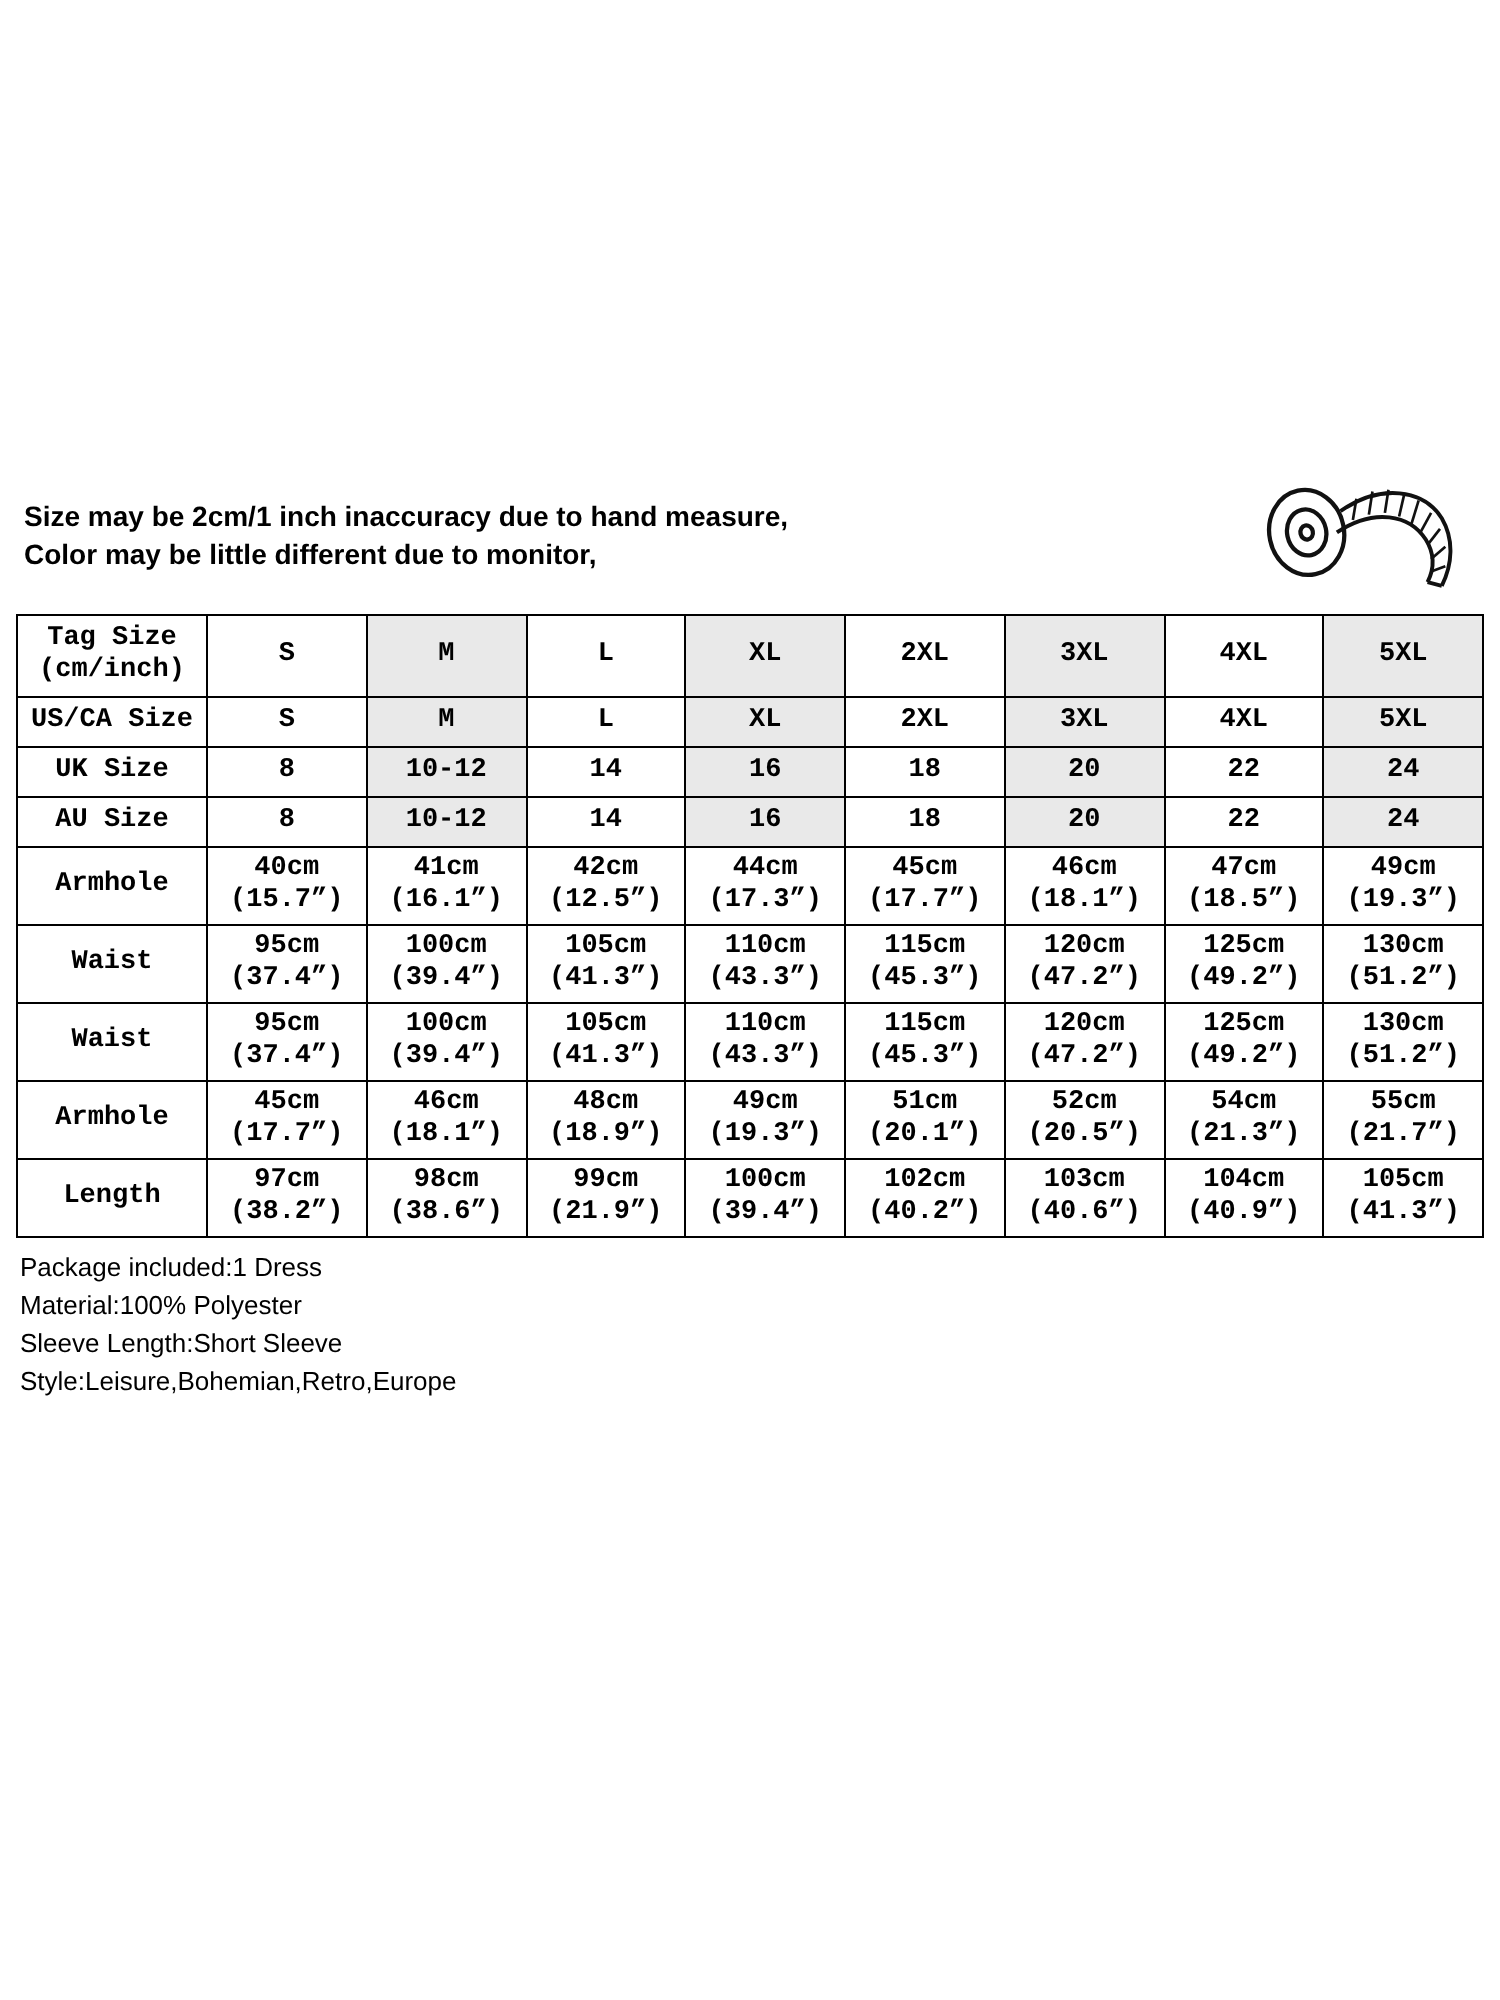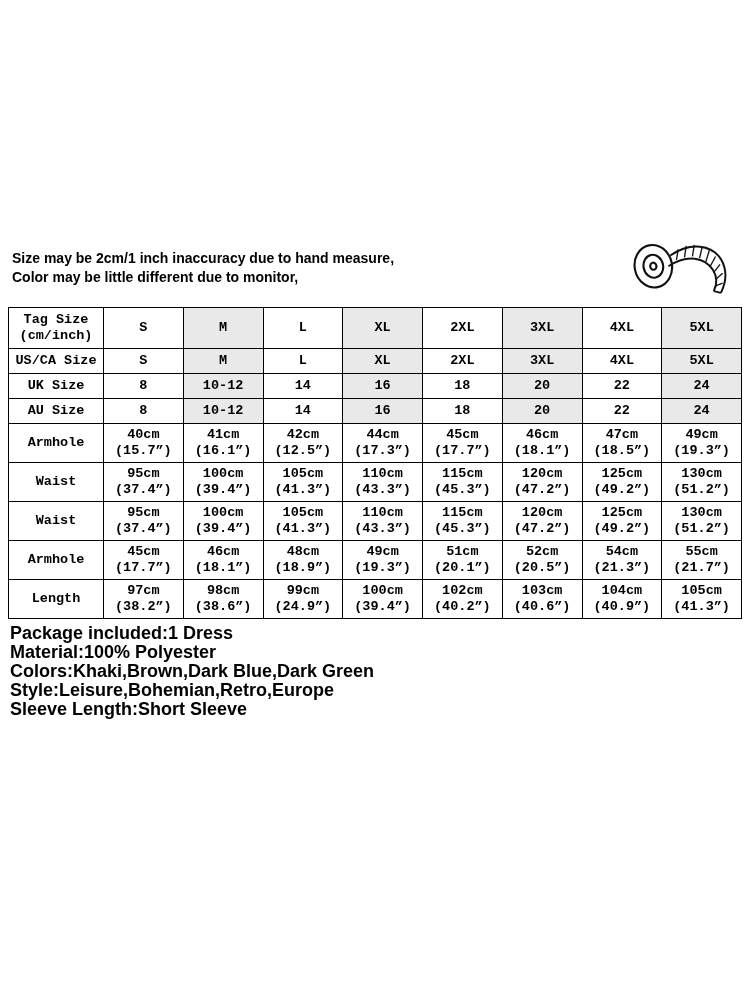--- a/index.html
+++ b/index.html
@@ -26,21 +26,21 @@
   .size-table th,.size-table td{
     border:1px solid #000;text-align:center;vertical-align:middle;
     font-weight:bold;font-size:13.5px;line-height:16px;
     white-space:pre-line;padding:4px 1px;
   }
   .size-table th{width:92px;}
   .size-table tr.measure th,.size-table tr.measure td{padding:3px 1px;}
   .size-table td.shade{background:#e9e9e9;}
 
   
-  .details{margin-top:5px;padding-left:2px;font-weight:bold;font-size:18px;line-height:19px;}
+  .details{margin-top:5px;padding-left:2px;font-weight:normal;font-size:13px;line-height:19px;}
 </style>
 </head>
 <body>
 
 <div class="page">
   <div class="content">
 
     <div class="header">
 
       <div class="disclaimer">
@@ -198,37 +198,36 @@
             <td>55cm
 (21.7”)</td>
           </tr>
           <tr class="measure">
             <th>Length</th>
             <td>97cm
 (38.2”)</td>
             <td>98cm
 (38.6”)</td>
             <td>99cm
-(24.9”)</td>
+(21.9”)</td>
             <td>100cm
 (39.4”)</td>
             <td>102cm
 (40.2”)</td>
             <td>103cm
 (40.6”)</td>
             <td>104cm
 (40.9”)</td>
             <td>105cm
 (41.3”)</td>
           </tr>
         </tbody>
     </table>
 
     <div class="details">
       <div>Package included:1 Dress</div>
       <div>Material:100% Polyester</div>
-      <div>Colors:Khaki,Brown,Dark Blue,Dark Green</div>
+      <div>Sleeve Length:Short Sleeve</div>
       <div>Style:Leisure,Bohemian,Retro,Europe</div>
-      <div>Sleeve Length:Short Sleeve</div>
     </div>
 
   </div>
 </div>
 
 </body></html>

